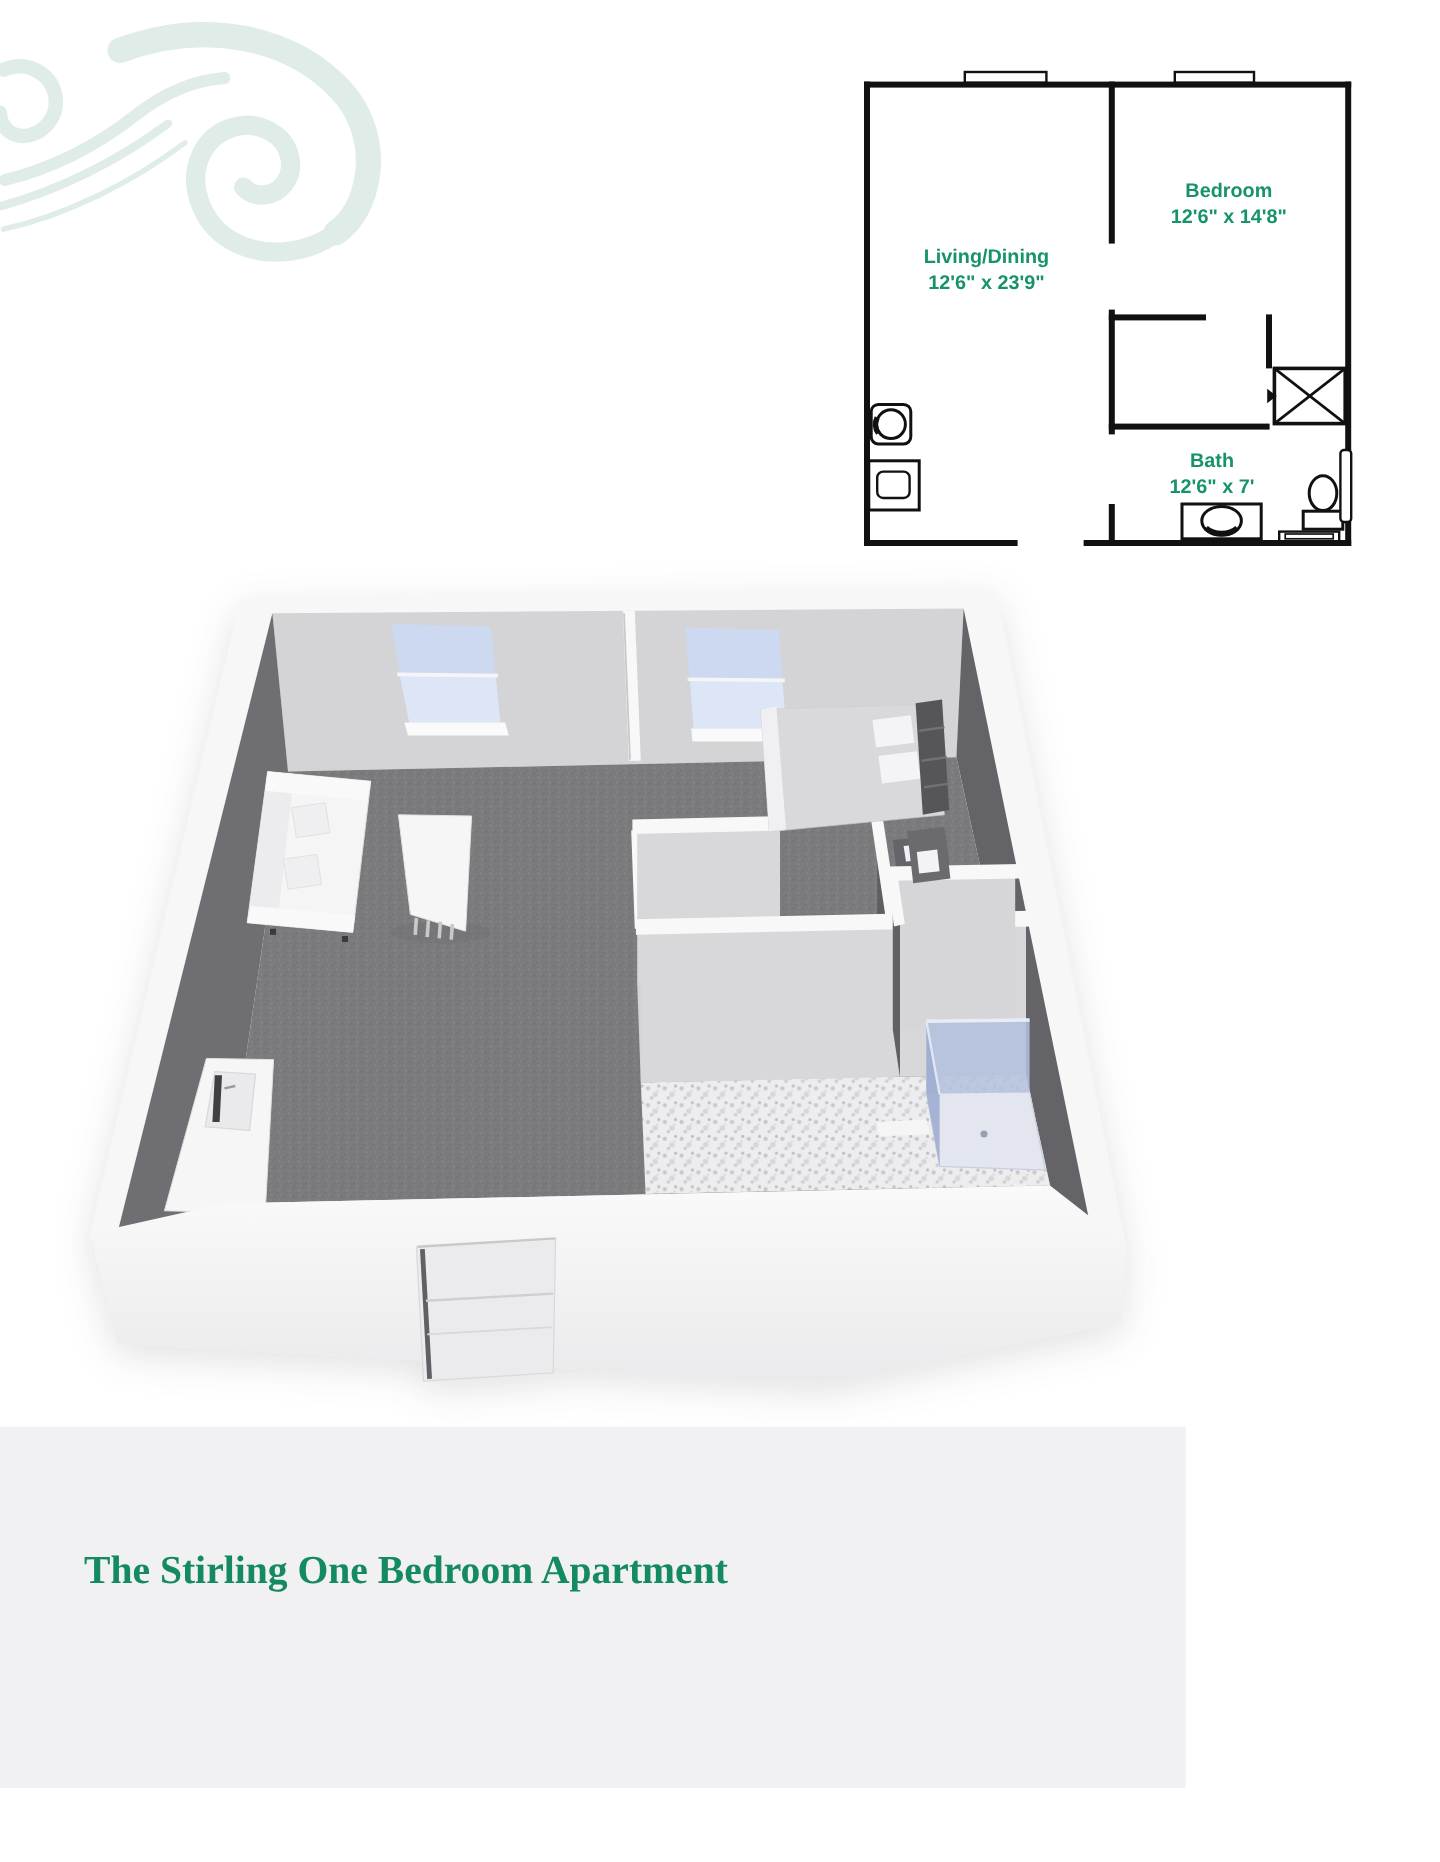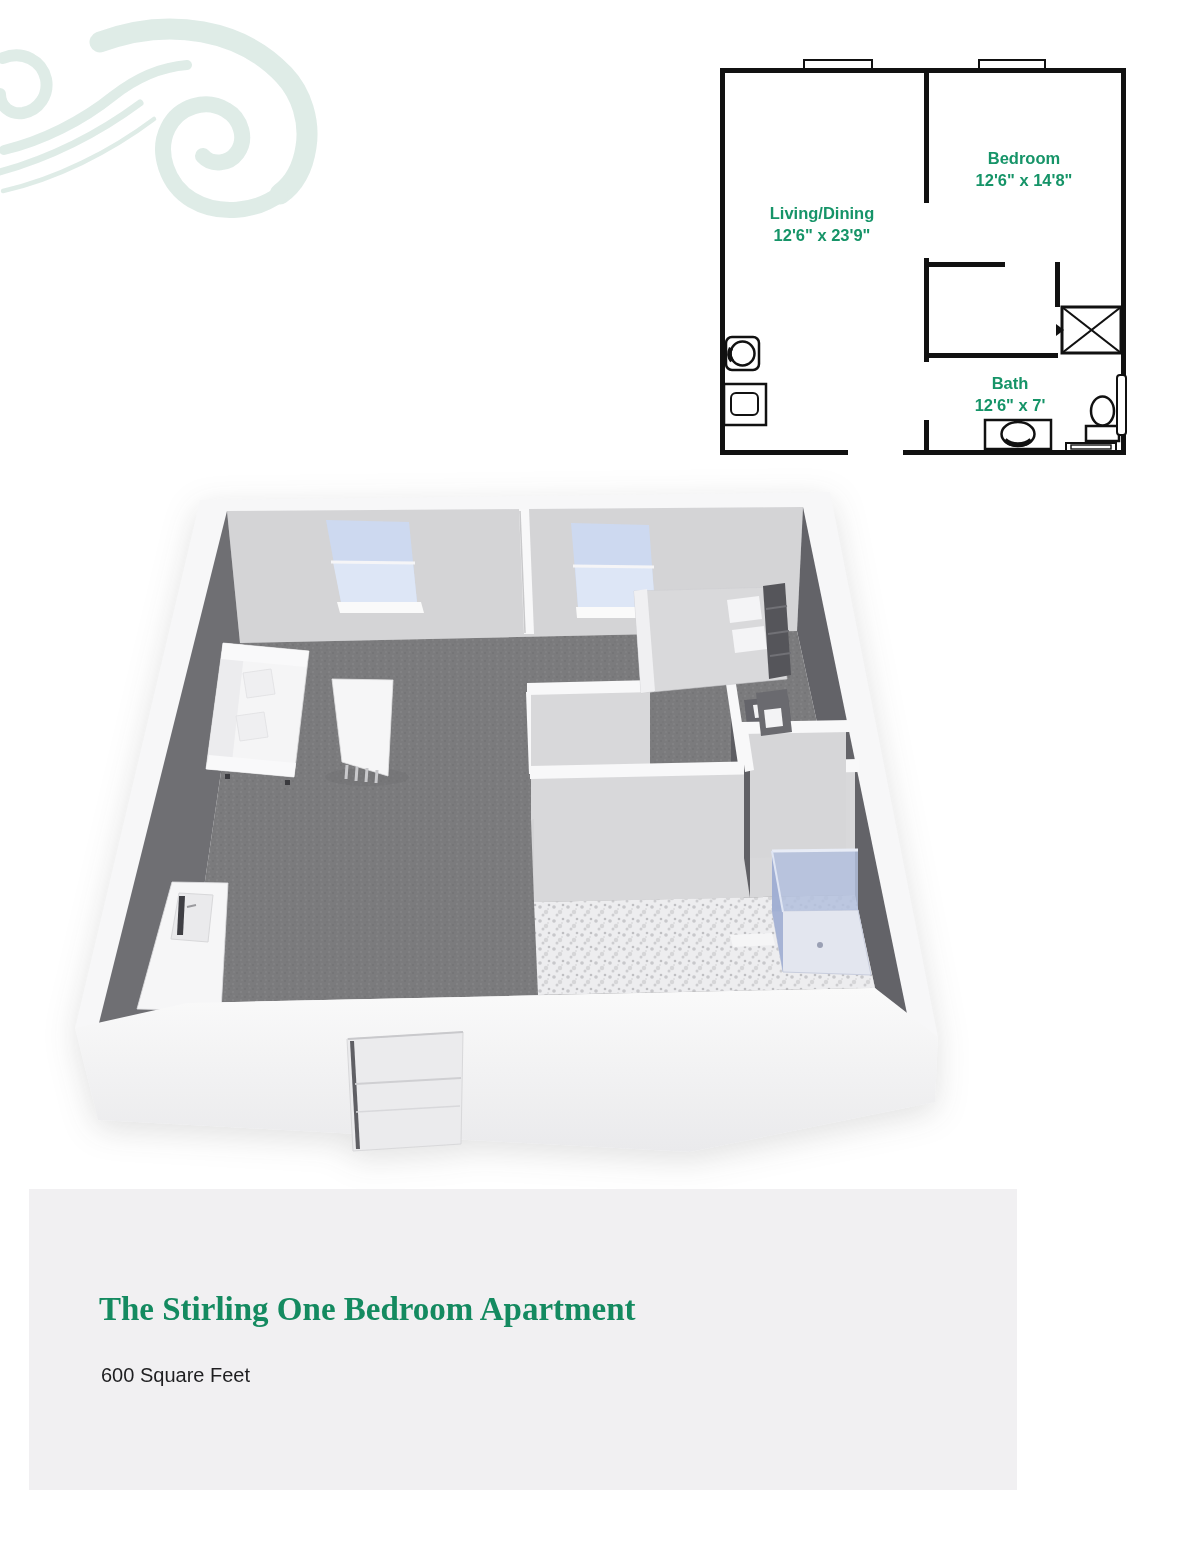--- a/index.html
+++ b/index.html
@@ -14,21 +14,20 @@
     font-weight:bold;font-size:16.5px;text-anchor:middle;
   }
   .render3d{
     position:absolute;left:75px;top:483px;width:868px;height:672px;
     filter:drop-shadow(0 8px 16px rgba(40,40,45,.14));
   }
   .footer{
     position:absolute;left:0;top:1189px;width:988px;height:301px;
     background:#f1f0f2;box-sizing:border-box;
     padding:100px 81px 0 70px;
-    margin-left:29px;
   }
   .footer h1{
     margin:0;font-family:"Liberation Serif", serif;font-weight:bold;
     font-size:33px;line-height:40px;color:#148a60;letter-spacing:0px;
   }
   .footer p{
     margin:34px 0 0 2px;font-size:20px;line-height:24px;color:#1f1f21;
   }
 </style>
 </head>
@@ -244,14 +243,13 @@
     <polygon points="272,556 388,549 386,661 278,668" fill="#ebebed" stroke="#d8d8da" stroke-width="1"></polygon>
     <line x1="277" y1="558" x2="283" y2="666" stroke="#5f5f64" stroke-width="4"></line>
     <line x1="273" y1="556" x2="388" y2="549" stroke="#c9c9cc" stroke-width="2"></line>
     <line x1="280" y1="601" x2="386" y2="595" stroke="#cfcfd2" stroke-width="2"></line>
     <line x1="281" y1="629" x2="385" y2="623" stroke="#d8d8db" stroke-width="1.5"></line>
   </g>
 </svg>
 
 <div class="footer">
   <h1>The Stirling One Bedroom Apartment</h1>
-  <p>600 Square Feet</p>
 </div>
 
 </body></html>

